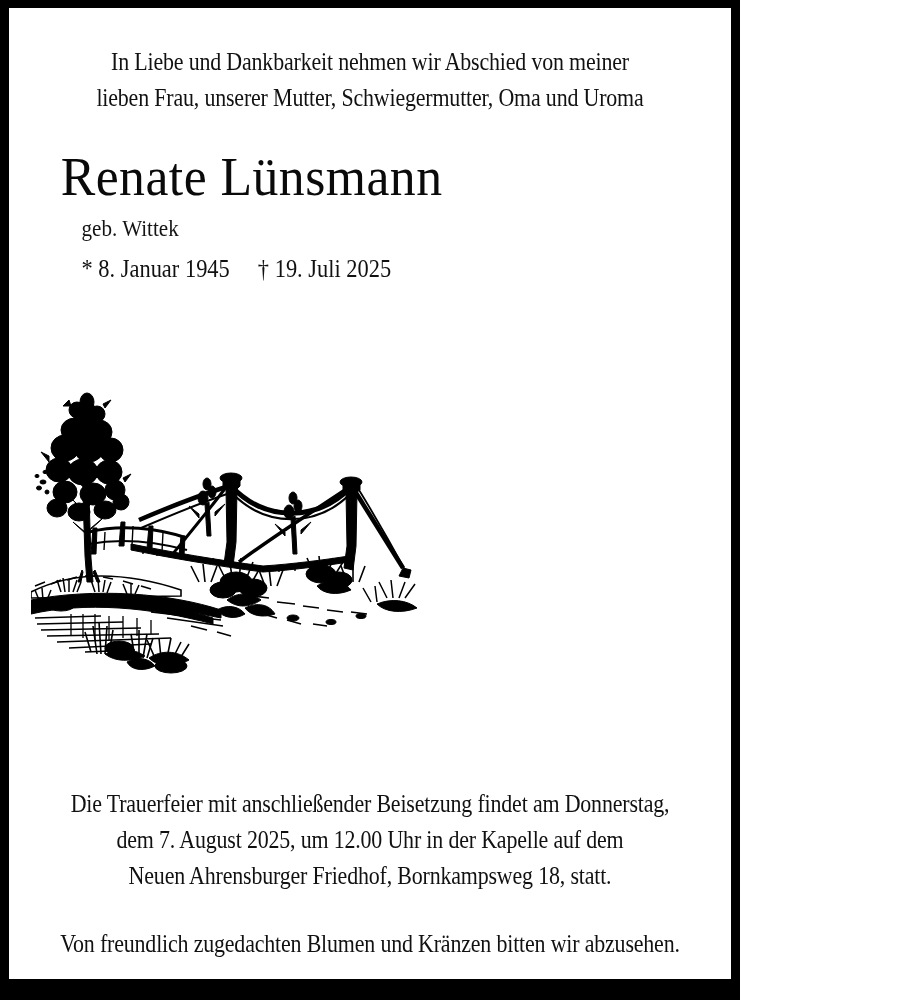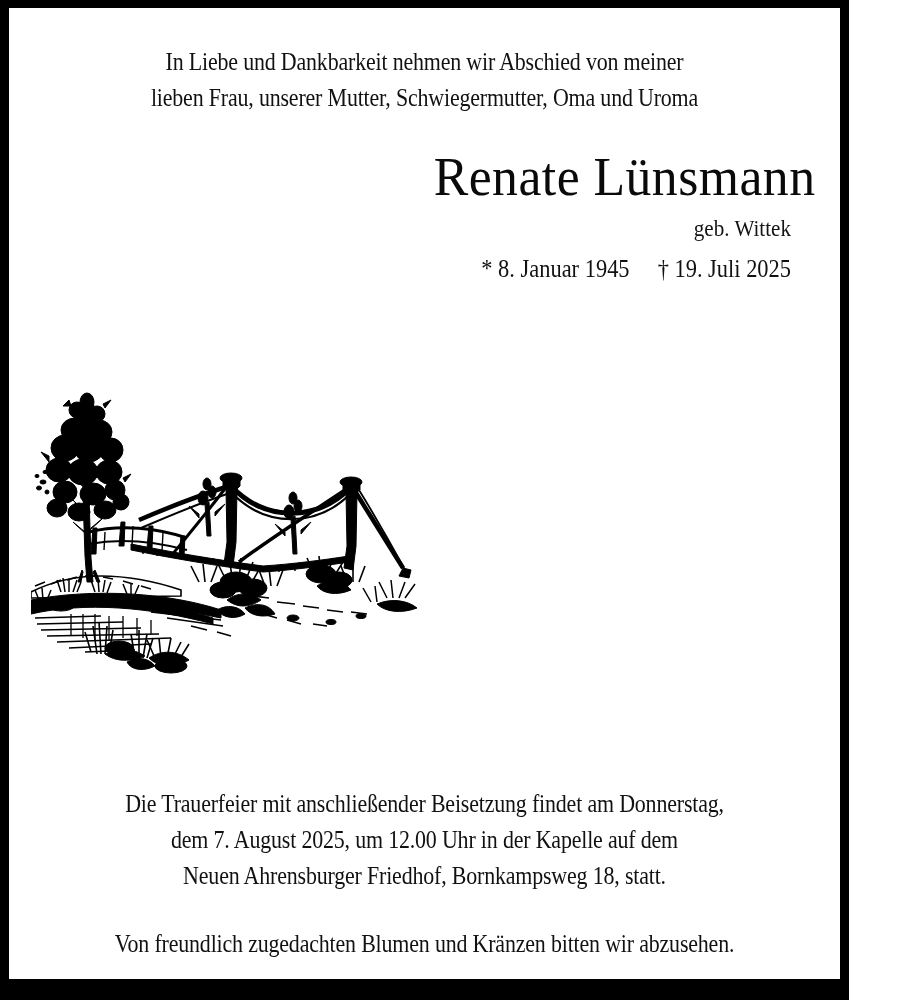--- a/index.html
+++ b/index.html
@@ -11,21 +11,21 @@
     width: 916px;
     height: 1000px;
     font-family: "Liberation Sans", sans-serif;
     color: #000000;
     overflow: hidden;
   }
 
   #notice {
     position: relative;
     box-sizing: border-box;
-    width: 849px;
+    width: 740px;
     height: 1000px;
     background: #000000;
     padding: 8px 9px 21px 9px;
   }
 
   #sheet {
     position: relative;
     box-sizing: border-box;
     width: 100%;
     height: 100%;
@@ -49,24 +49,24 @@
     position: absolute;
     left: 0;
     right: 0;
     top: 36px;
   }
   .intro .line { display: block; }
 
   
   .name-block {
     position: absolute;
-    left: 0;
+    left: 16px;
     right: 0;
     top: 137px;
-    text-align: right;
+    text-align: left;
     margin-left: 15px;
   }
   .deceased-name {
     font-family: "Liberation Serif", "DejaVu Serif", serif;
     font-size: 55px;
     line-height: 64px;
     letter-spacing: 0.5px;
     font-weight: 400;
     color: #0a0a0a;
     transform: scaleX(0.94);

